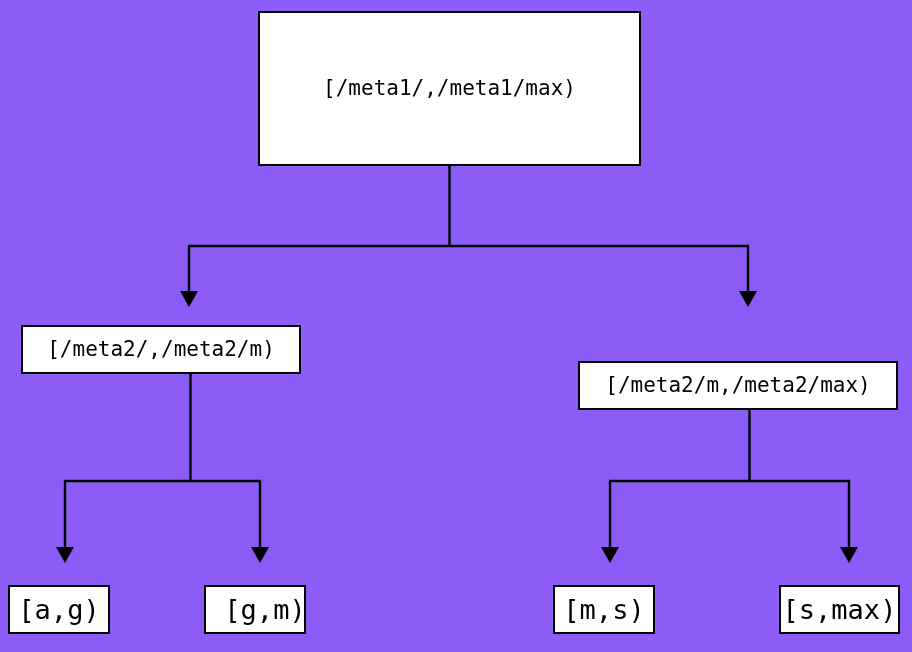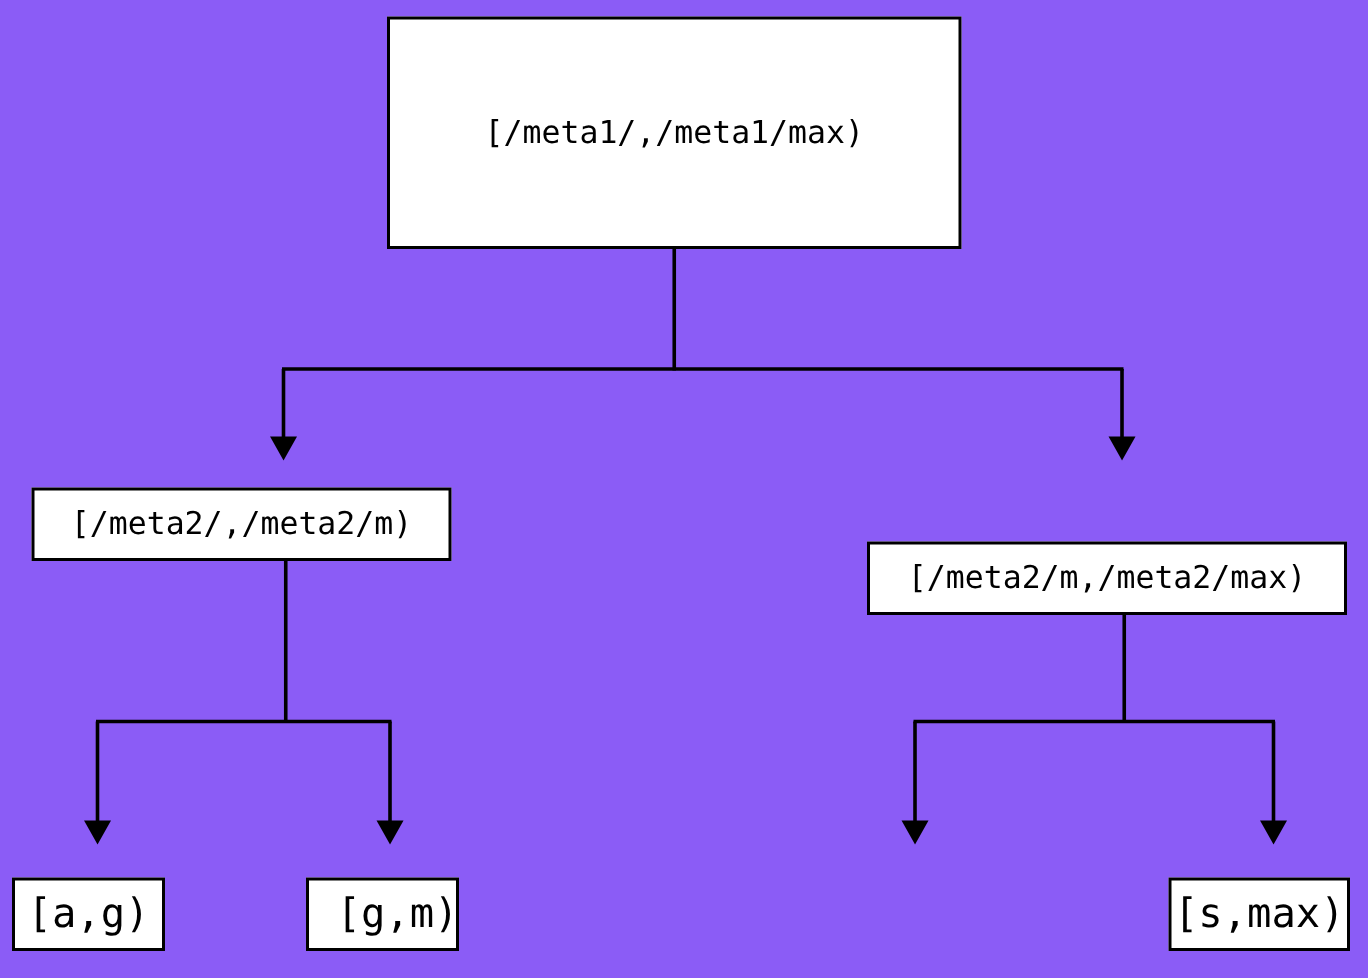--- a/index.html
+++ b/index.html
@@ -131,17 +131,20 @@
   <div class="node mid-right">
     <span class="node-label">[/meta2/m,/meta2/max)</span>
   </div>
 
   <div class="node leaf leaf-1">
     <span class="node-label">[a,g)</span>
   </div>
   <div class="node leaf leaf-2">
     <span class="node-label">[g,m)</span>
   </div>
+  <div class="node leaf leaf-3">
+    <span class="node-label">[m,s)</span>
+  </div>
   <div class="node leaf leaf-4">
     <span class="node-label">[s,max)</span>
   </div>
 
 </div>
 
 </body></html>

